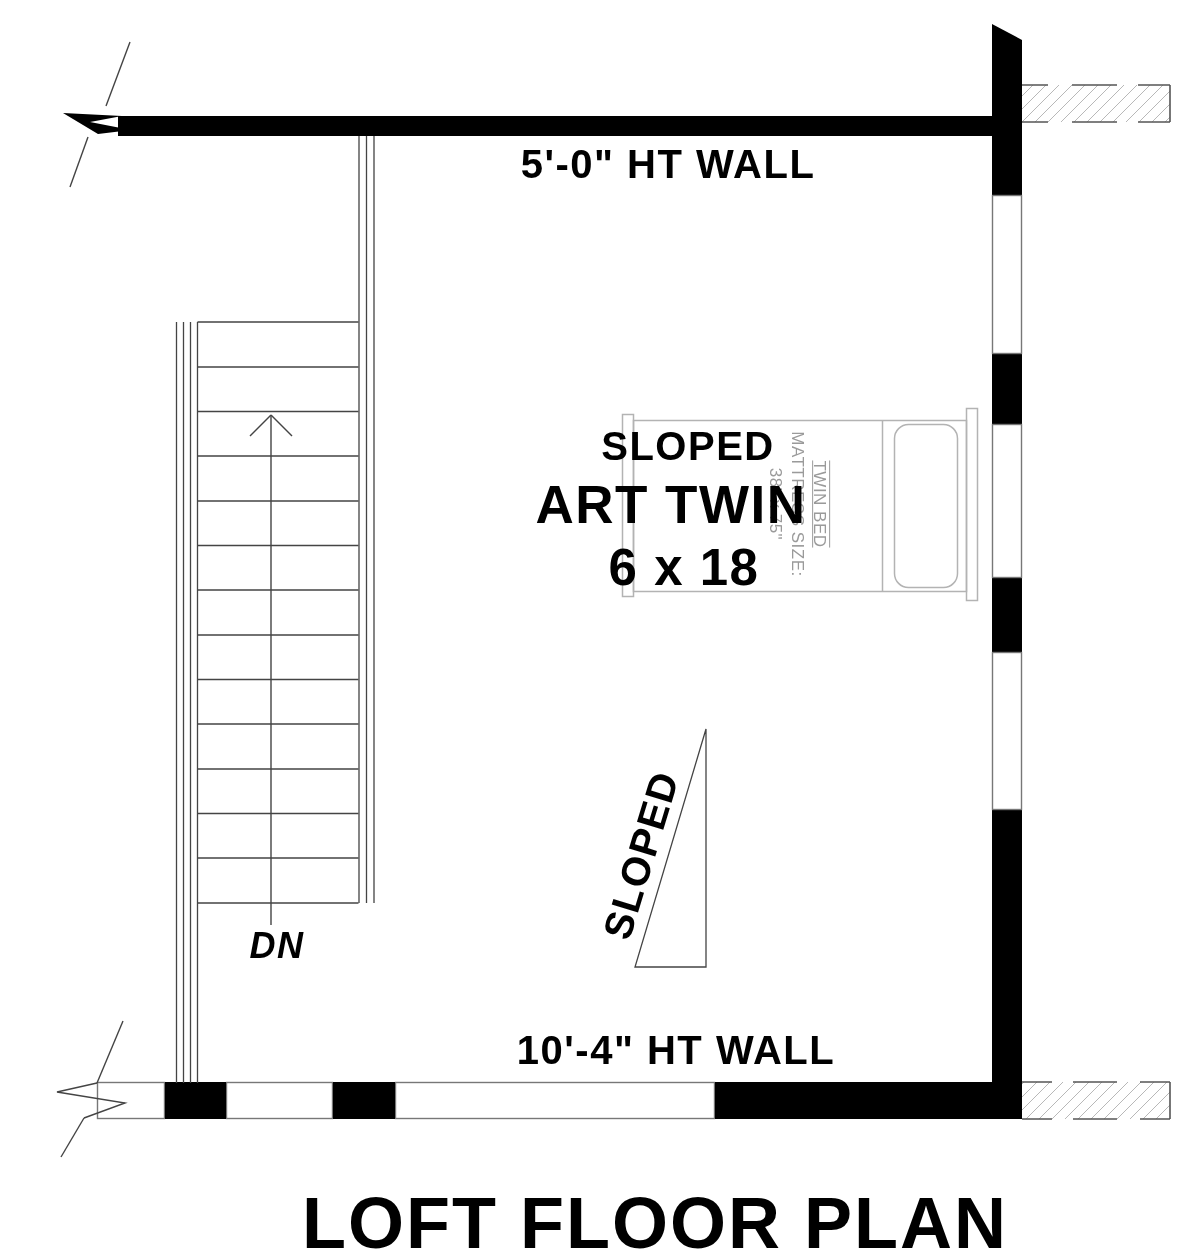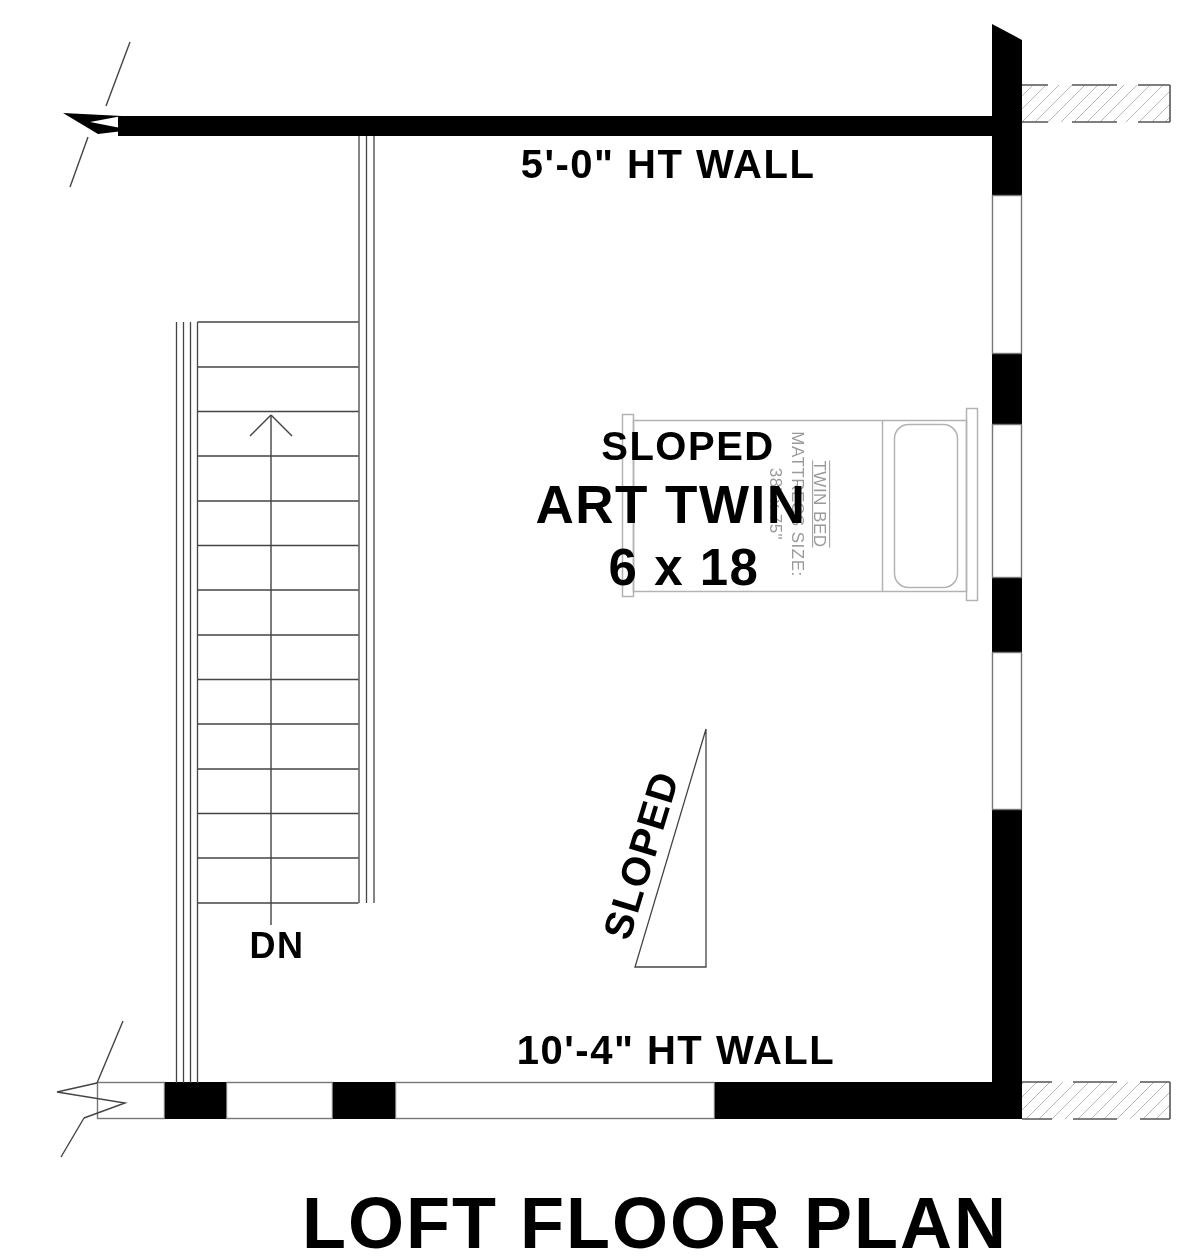--- a/index.html
+++ b/index.html
@@ -28,21 +28,21 @@
     color: #000000;
     font-weight: 700;
     letter-spacing: 1.5px;
     transform: translateX(-50%);
     line-height: 1.1;
   }
   .wall-label { font-size: 40px; }
   .room-line1 { font-size: 40px; }
   .room-line2 { font-size: 53px; }
   .room-line3 { font-size: 51px; }
-  .dn-label   { font-size: 36px; }
+  .dn-label   { font-size: 36px; font-style: italic; }
   .title-label { font-size: 72px; letter-spacing: 2px; }
   .sloped-rotated {
     font-size: 40px;
     transform: translate(-50%, -50%) rotate(-73deg);
     transform-origin: center center;
   }
   .bed-text {
     position: absolute;
     color: #9a9a9a;
     font-weight: 400;

